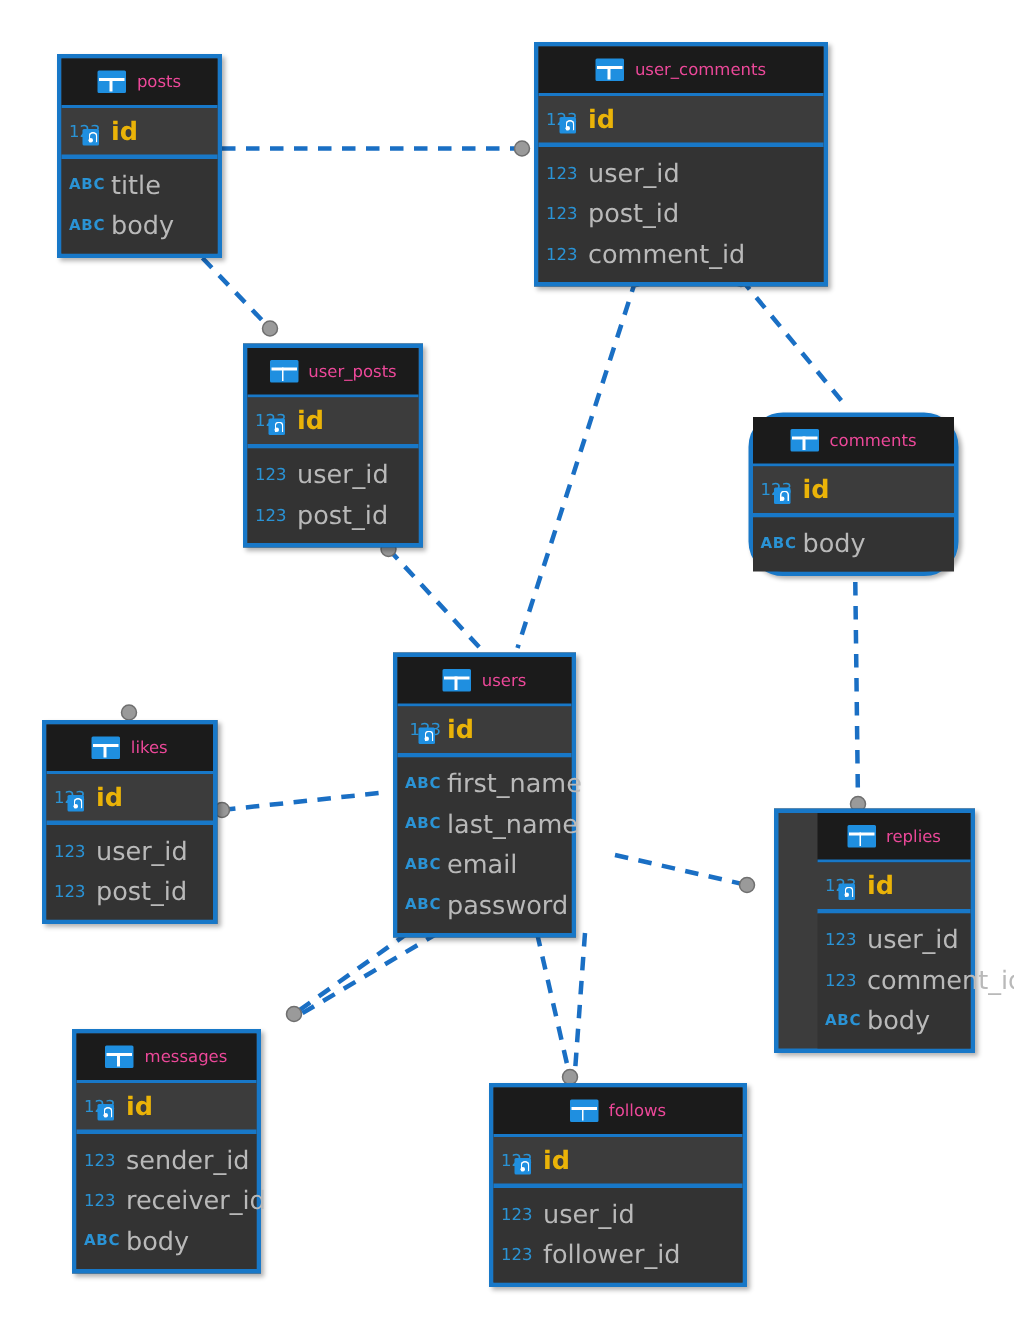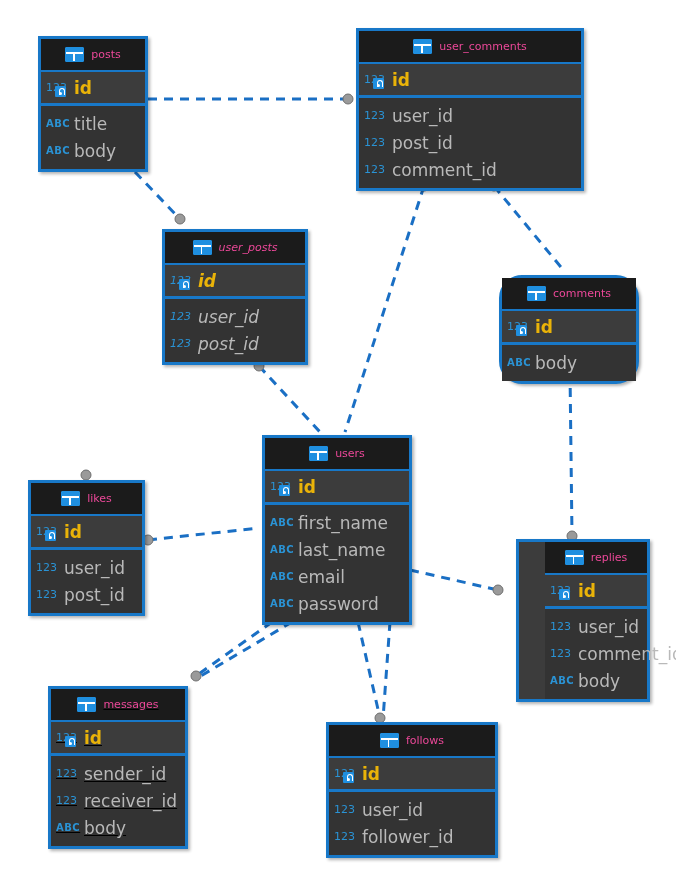--- a/index.html
+++ b/index.html
@@ -216,21 +216,21 @@
           <div class="col-row">
             <span class="ico ico-abc">ABC</span>
             <span class="col-name">title</span>
           </div>
           <div class="col-row">
             <span class="ico ico-abc">ABC</span>
             <span class="col-name">body</span>
           </div>
         </div>
       </div>
-      <div class="table-node" style="left: 356px; top: 28px; width: 228px;">
+      <div class="table-node" style="left: 356px; top: 28px; width: 196px;">
         <div class="tbl-header">
           <span class="tbl-glyph"></span>
           <span>user_comments</span>
         </div>
         <div class="tbl-pk">
           <span class="ico ico-num ico-key">123<i class="keydot"></i></span>
           <span class="pk-name">id</span>
         </div>
         <div class="tbl-cols">
           <div class="col-row">
@@ -240,21 +240,21 @@
           <div class="col-row">
             <span class="ico ico-num">123</span>
             <span class="col-name">post_id</span>
           </div>
           <div class="col-row">
             <span class="ico ico-num">123</span>
             <span class="col-name">comment_id</span>
           </div>
         </div>
       </div>
-      <div class="table-node" style="left: 162px; top: 229px; width: 146px; font-style: italic;">
+      <div class="table-node" style="left: 162px; top: 229px; width: 120px;">
         <div class="tbl-header">
           <span class="tbl-glyph"></span>
           <span>user_posts</span>
         </div>
         <div class="tbl-pk">
           <span class="ico ico-num ico-key">123<i class="keydot"></i></span>
           <span class="pk-name">id</span>
         </div>
         <div class="tbl-cols">
           <div class="col-row">
@@ -276,21 +276,21 @@
           <span class="ico ico-num ico-key">123<i class="keydot"></i></span>
           <span class="pk-name">id</span>
         </div>
         <div class="tbl-cols">
           <div class="col-row">
             <span class="ico ico-abc">ABC</span>
             <span class="col-name">body</span>
           </div>
         </div>
       </div>
-      <div class="table-node" style="left: 262px; top: 435px; width: 150px;">
+      <div class="table-node" style="left: 262px; top: 435px; width: 122px; text-align: right;">
         <div class="tbl-header">
           <span class="tbl-glyph"></span>
           <span>users</span>
         </div>
         <div class="tbl-pk">
           <span class="ico ico-num ico-key">123<i class="keydot"></i></span>
           <span class="pk-name">id</span>
         </div>
         <div class="tbl-cols">
           <div class="col-row">
@@ -348,21 +348,21 @@
           <div class="col-row">
             <span class="ico ico-num">123</span>
             <span class="col-name">comment_id</span>
           </div>
           <div class="col-row">
             <span class="ico ico-abc">ABC</span>
             <span class="col-name">body</span>
           </div>
         </div>
       </div>
-      <div class="table-node" style="left: 48px; top: 686px; width: 140px; text-decoration: underline;">
+      <div class="table-node" style="left: 48px; top: 686px; width: 126px;">
         <div class="tbl-header">
           <span class="tbl-glyph"></span>
           <span>messages</span>
         </div>
         <div class="tbl-pk">
           <span class="ico ico-num ico-key">123<i class="keydot"></i></span>
           <span class="pk-name">id</span>
         </div>
         <div class="tbl-cols">
           <div class="col-row">

